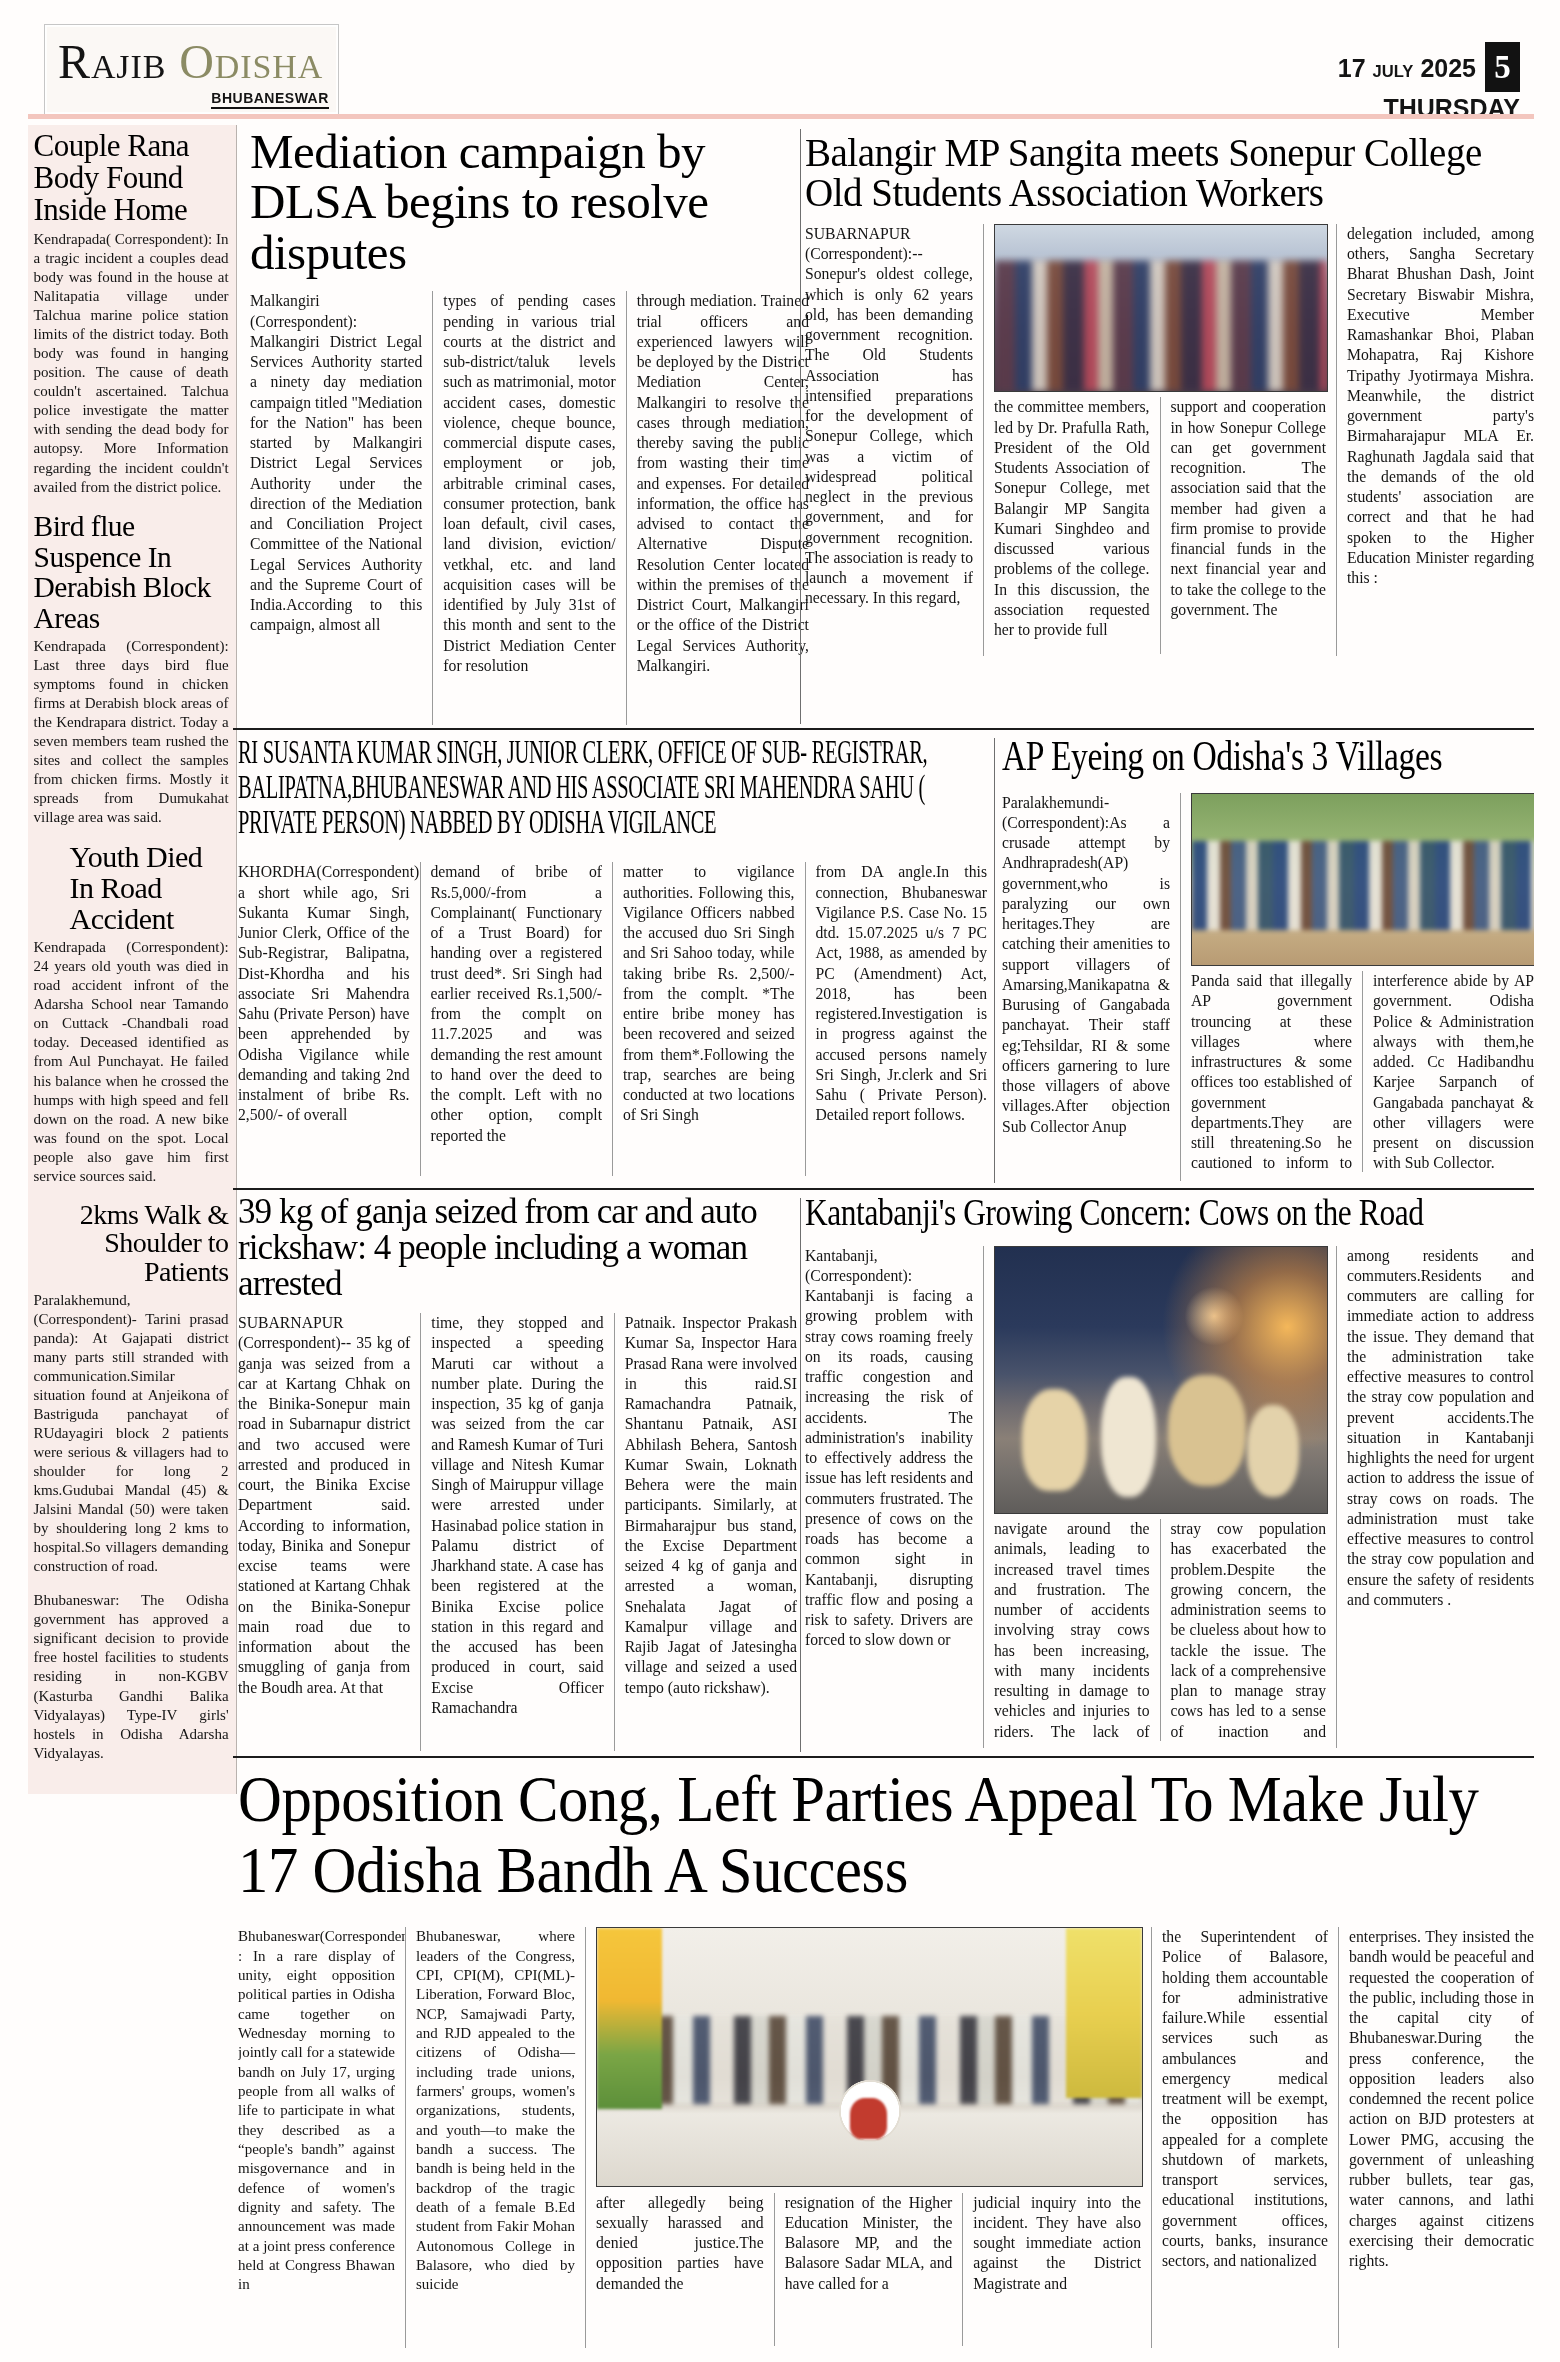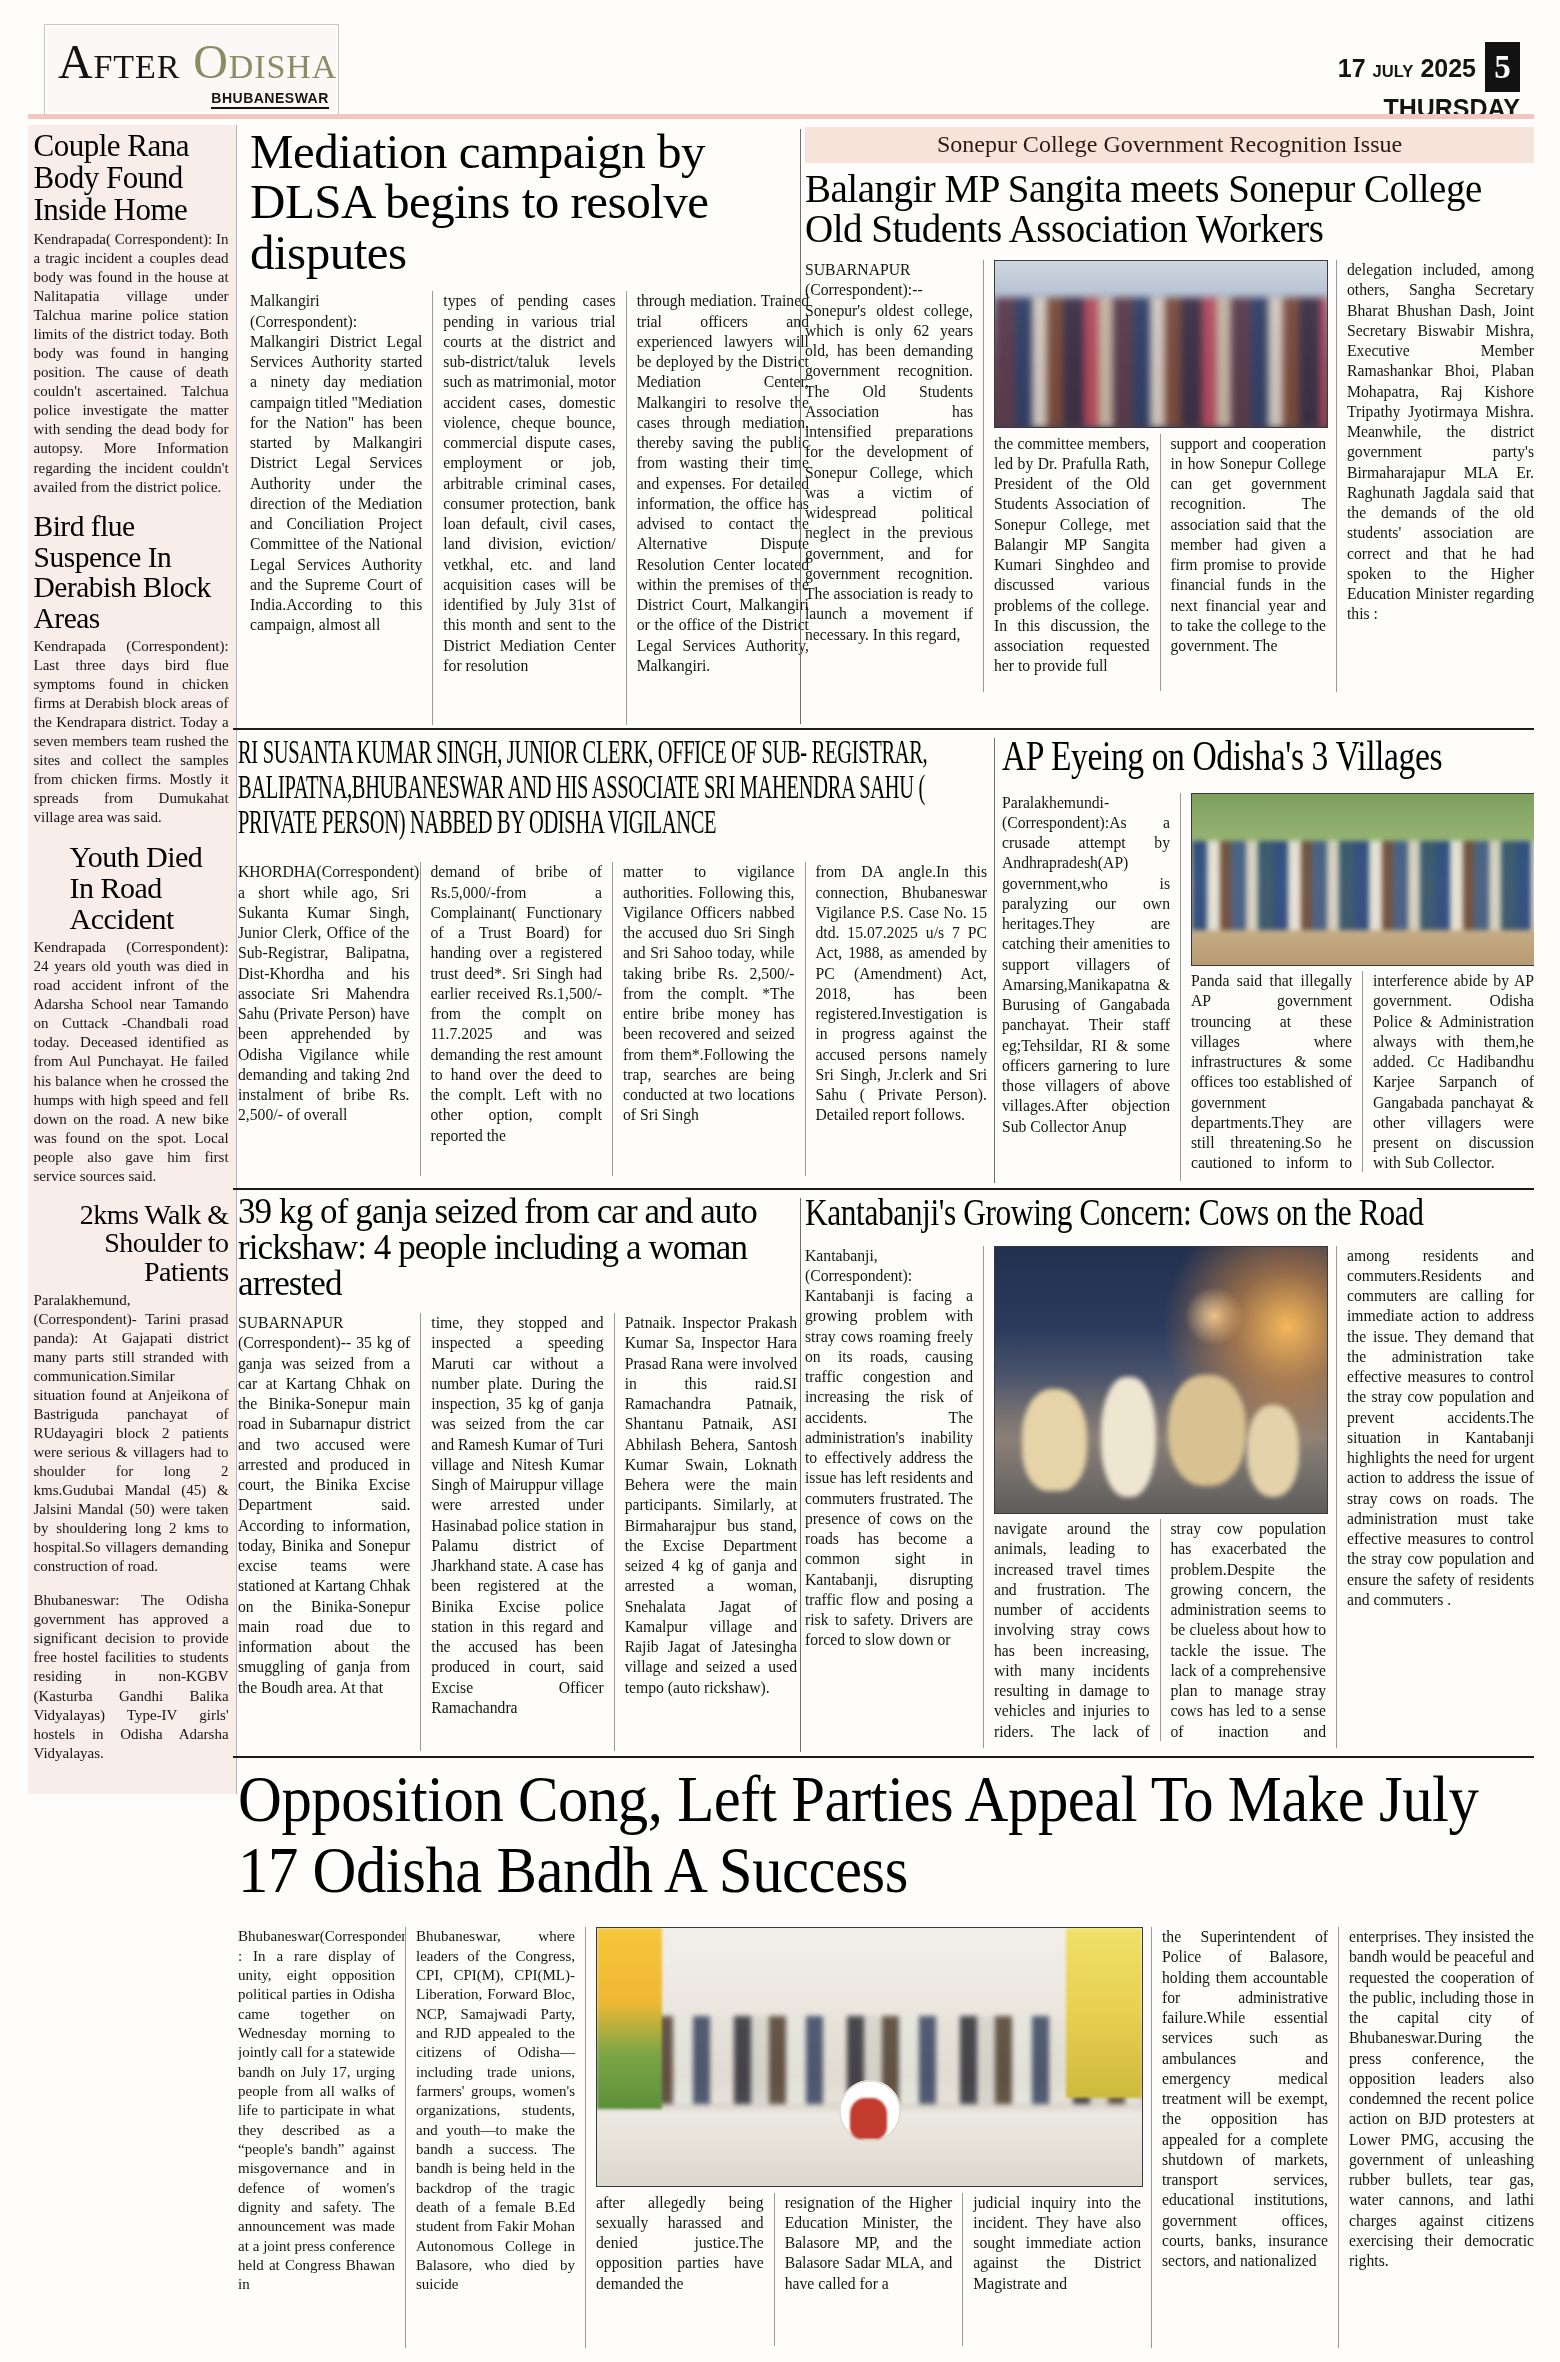--- a/index.html
+++ b/index.html
@@ -55,21 +55,21 @@
 
   section{box-sizing:border-box;}
 </style>
 </head>
 <body>
 
 <div class="page">
 
   <header>
     <div class="abs mast-box">
-      <div class="mast-title"><span>After</span> <span class="accent">Odisha</span></div>
+      <div class="mast-title"><span>Rajib</span> <span class="accent">Odisha</span></div>
       <div class="mast-sub">BHUBANESWAR</div>
     </div>
     <div class="abs date-line"><span>17</span> <span class="mon">JULY</span> <span>2025</span></div>
     <div class="abs page-num">5</div>
     <div class="abs day-line">THURSDAY</div>
     <div class="abs pink-rule"></div>
   </header>
 
   <aside class="abs left-strip">
     <article class="left-art">
@@ -96,21 +96,20 @@
   <section class="abs" style="left:250px;top:127px;width:559px;height:598px;overflow:hidden;">
     <h1 class="hl" style="font-size:49px;margin-bottom:13px;">Mediation campaign by DLSA begins to resolve disputes</h1>
     <div class="cols" style="height:445px;justify-content:center;">
       <div class="col">Malkangiri (Correspondent): Malkangiri District Legal Services Authority started a ninety day mediation campaign titled "Mediation for the Nation" has been started by Malkangiri District Legal Services Authority under the direction of the Mediation and Conciliation Project Committee of the National Legal Services Authority and the Supreme Court of India.According to this campaign, almost all</div>
       <div class="col">types of pending cases pending in various trial courts at the district and sub-district/taluk levels such as matrimonial, motor accident cases, domestic violence, cheque bounce, commercial dispute cases, employment or job, arbitrable criminal cases, consumer protection, bank loan default, civil cases, land division, eviction/ vetkhal, etc. and land acquisition cases will be identified by July 31st of this month and sent to the District Mediation Center for resolution</div>
       <div class="col">through mediation. Trained trial officers and experienced lawyers will be deployed by the District Mediation Center, Malkangiri to resolve the cases through mediation, thereby saving the public from wasting their time and expenses. For detailed information, the office has advised to contact the Alternative Dispute Resolution Center located within the premises of the District Court, Malkangiri or the office of the District Legal Services Authority, Malkangiri.</div>
     </div>
   </section>
 
   <section class="abs" style="left:805px;top:127px;width:729px;height:598px;overflow:hidden;">
-    <div class="kicker">Sonepur College Government Recognition Issue</div>
     <h1 class="hl" style="font-size:39px;margin:5.5px 0 11px 0;">Balangir MP Sangita meets Sonepur College Old Students Association Workers</h1>
     <div class="cols" style="height:432px;">
       <div class="col" style="flex:0 0 168px;">SUBARNAPUR (Correspondent):-- Sonepur's oldest college, which is only 62 years old, has been demanding government recognition. The Old Students Association has intensified preparations for the development of Sonepur College, which was a victim of widespread political neglect in the previous government, and for government recognition. The association is ready to launch a movement if necessary. In this regard,</div>
       <div class="col colgroup" style="flex:0 0 332px;font-family:Liberation Serif, serif;">
         <div class="photo" style="width:100%;height:166px;">
           <div class="ph-layer" style="inset:0;background:linear-gradient(180deg,#cfd8e2 0%,#b9c4d4 18%,#93909f 32%,#7a6f85 48%,#66566a 64%,#584a58 80%,#493c49 100%);"></div>
           <div class="ph-layer" style="left:0;right:0;bottom:0;height:78%;filter:blur(3.7px);opacity:.9;background:repeating-linear-gradient(90deg,#5a3a4a 0 20px,#2e3e66 20px 37px,#d8cfc4 37px 52px,#7a4a3a 52px 68px,#3a2e44 68px 89px,#b8495a 89px 103px,#c9b8a4 103px 118px);"></div>
         </div>
         <div class="cols subcols" style="height:257px;">
           <div class="col">the committee members, led by Dr. Prafulla Rath, President of the Old Students Association of Sonepur College, met Balangir MP Sangita Kumari Singhdeo and discussed various problems of the college. In this discussion, the association requested her to provide full</div>

